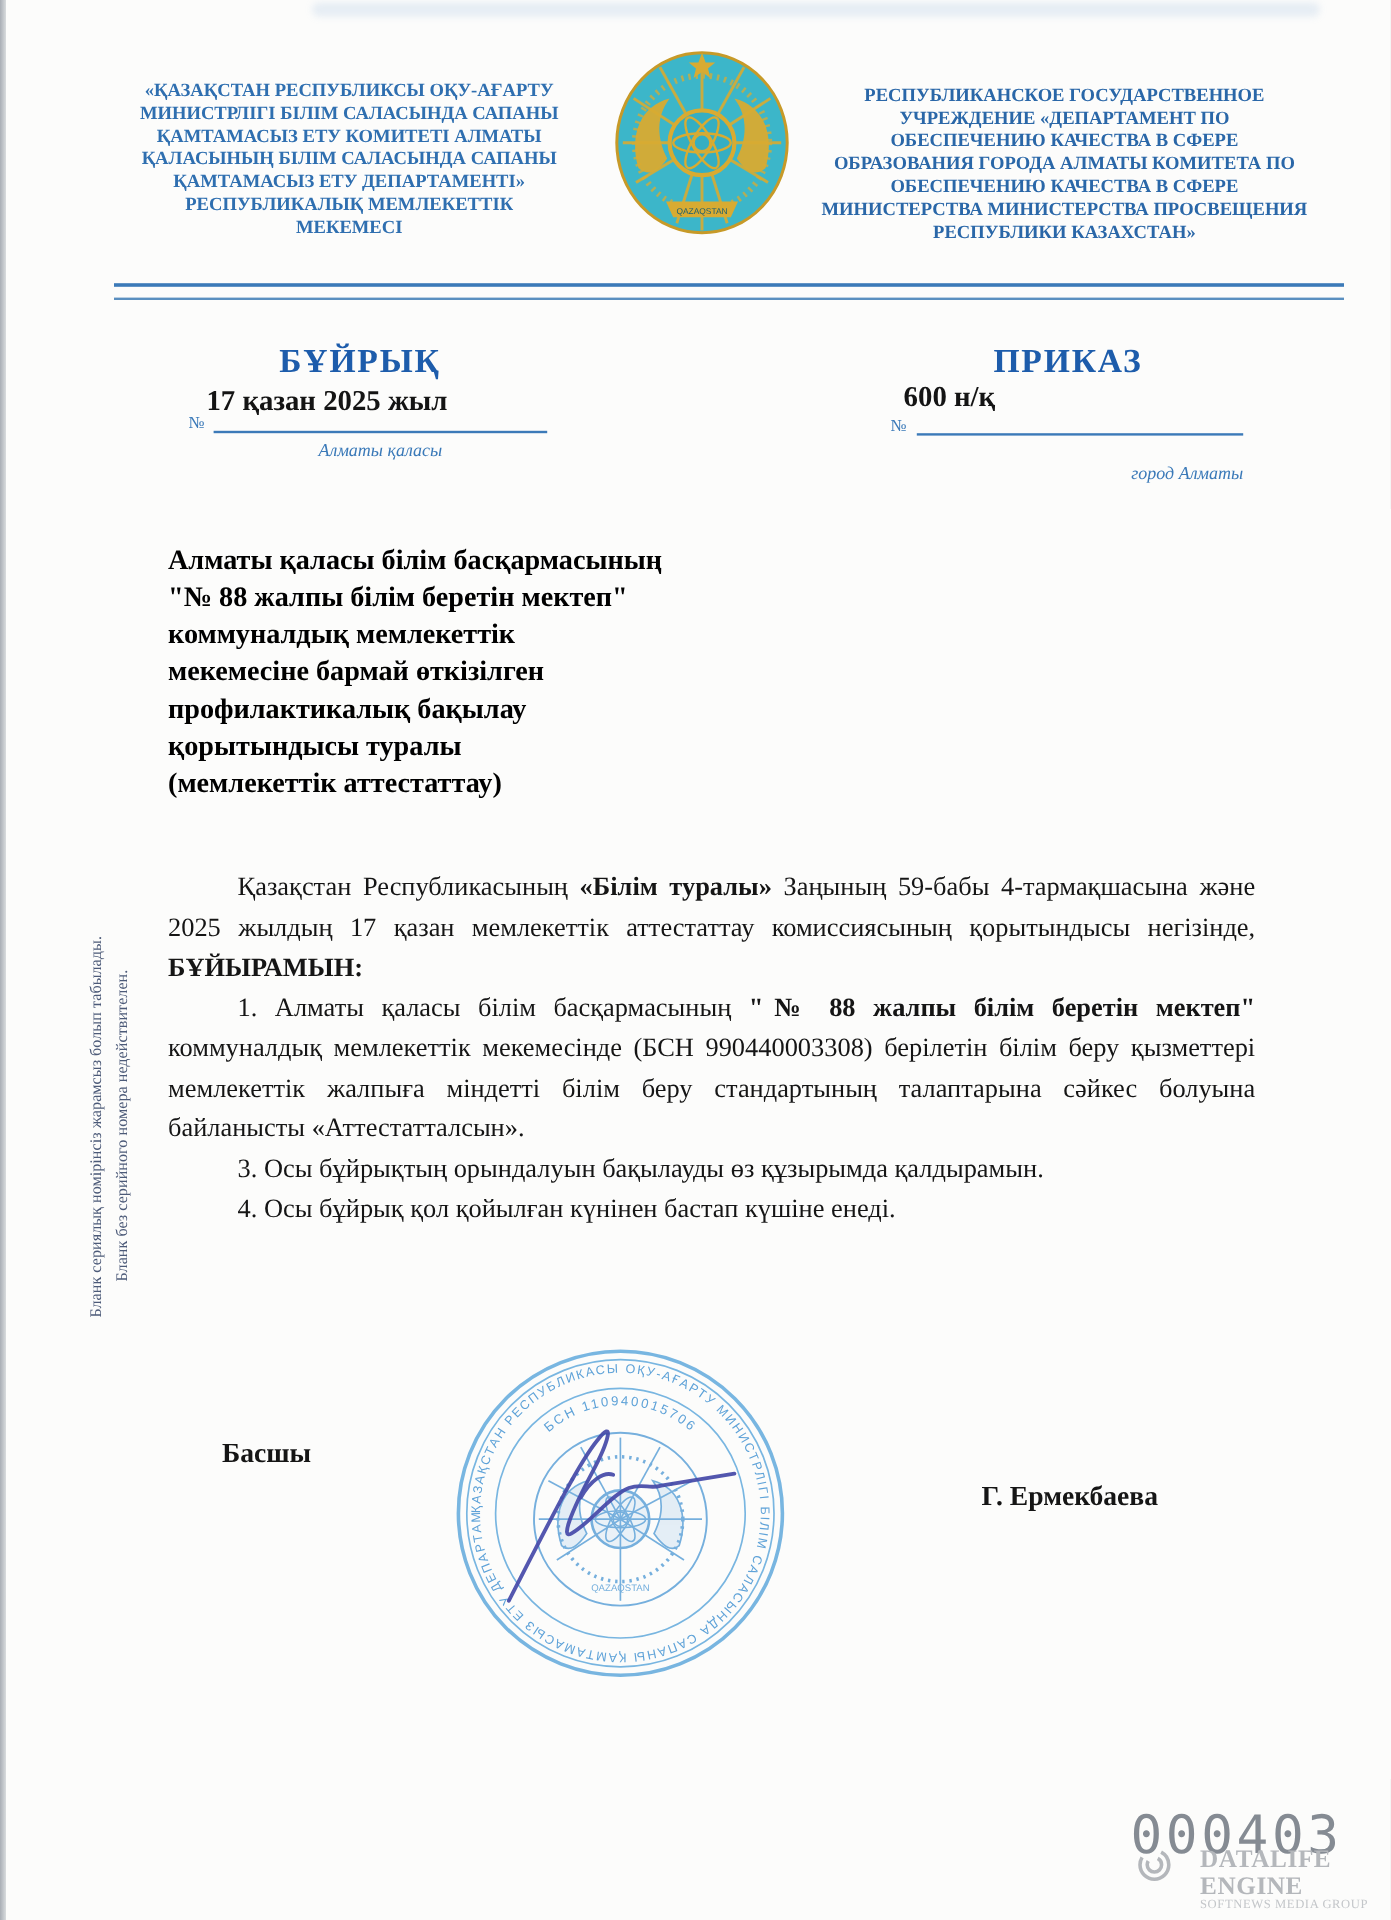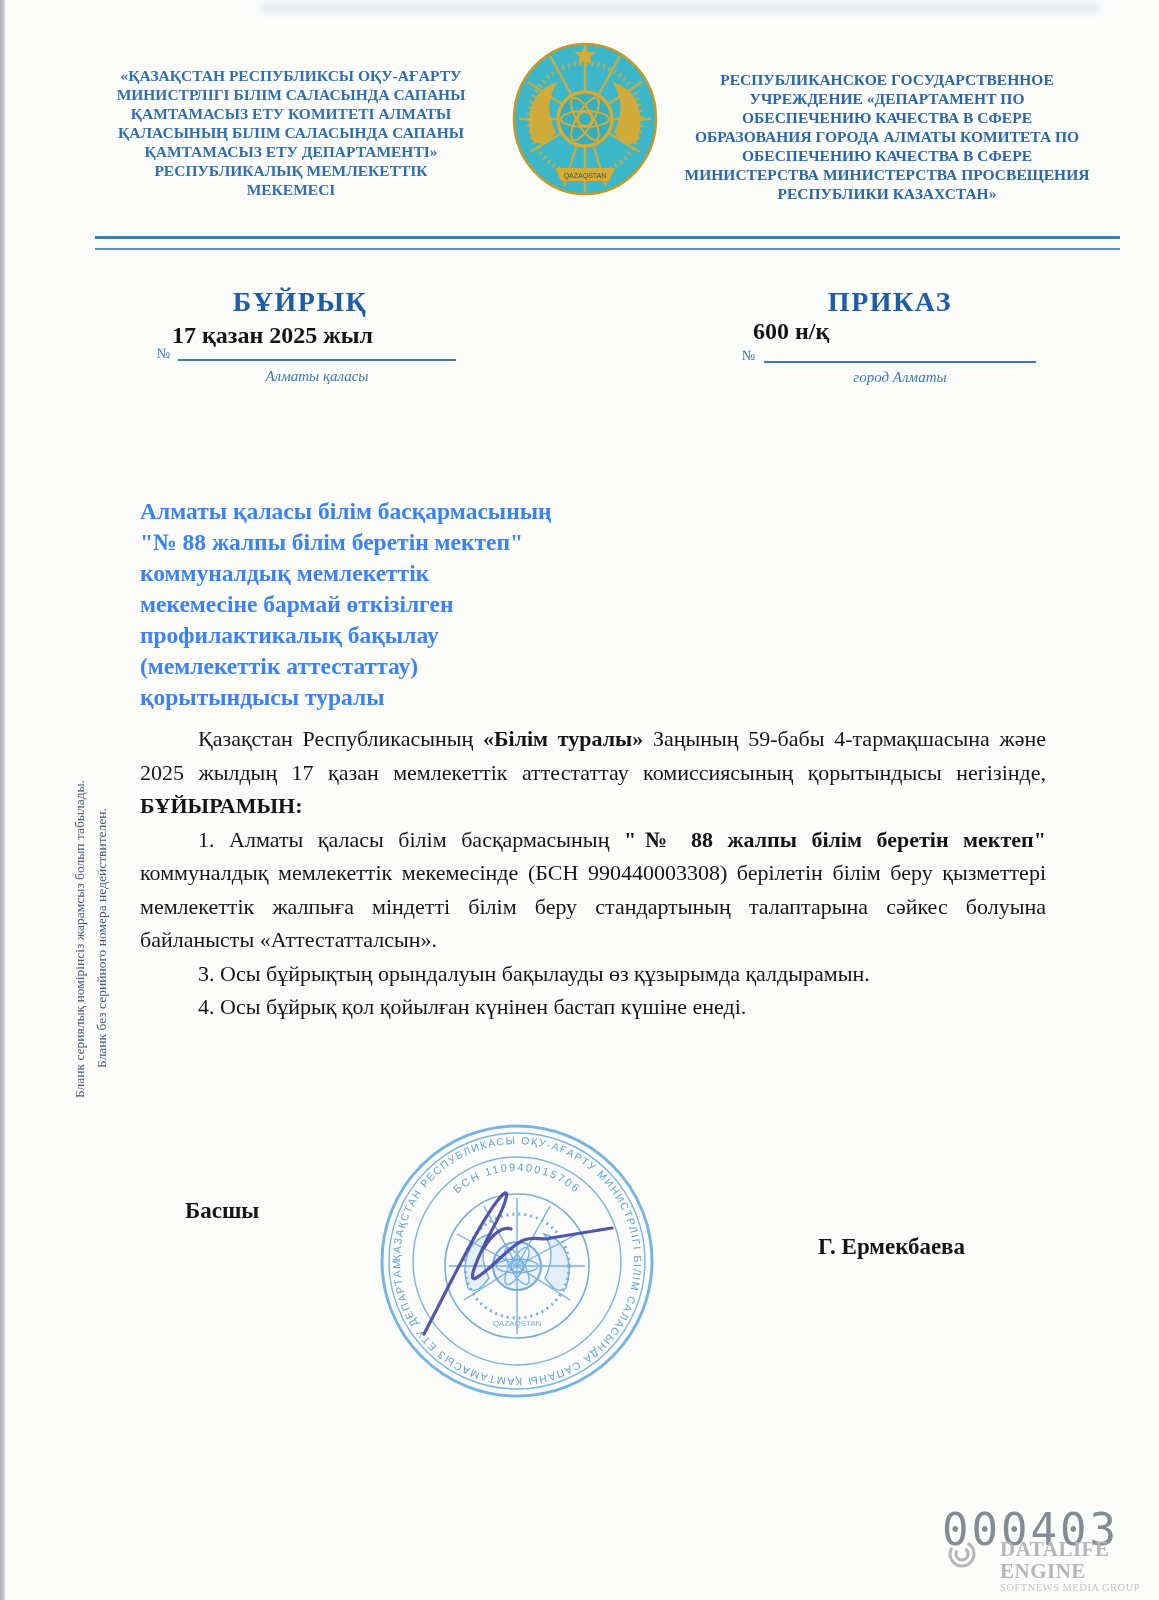--- a/index.html
+++ b/index.html
@@ -27,21 +27,21 @@
     font-size:28px;font-weight:bold;color:#1d5cab;letter-spacing:1.5px;}
   .t-kk{left:145px;top:286px;} .t-ru{left:735px;top:286px;}
 
   .fill-value{position:absolute;font-size:24px;font-weight:bold;color:#141414;}
   .numero{position:absolute;font-size:14px;color:#3a79b8;}
   .uline{position:absolute;border-bottom:2px solid #3c7ab8;height:0;}
   .place{position:absolute;text-align:center;font-size:15px;color:#3a79b8;font-style:italic;}
 
   
   .subject{position:absolute;left:140px;top:452px;width:520px;
-    font-size:23.5px;font-weight:bold;line-height:31px;color:#3b82f6;margin-top:44px;}
+    font-size:23.5px;font-weight:bold;line-height:31px;color:#000000;}
 
   
   .body{position:absolute;left:140px;top:722px;width:906px;
     font-size:22px;line-height:33.5px;text-align:justify;}
   .body p{margin:0;text-indent:58px;}
   .b{font-weight:bold;}
 
   
   .note{position:absolute;transform:rotate(-90deg);transform-origin:0 0;
     font-size:13.5px;color:#4c5a78;text-align:center;white-space:nowrap;}
@@ -131,30 +131,30 @@
   <div class="order-title t-ru">ПРИКАЗ</div>
 
   <div class="fill-value" style="left:172px;top:322px;font-family:Liberation Serif, serif;">17 қазан 2025 жыл</div>
   <div class="numero" style="left:157px;top:346px;">№</div>
   <div class="uline" style="left:178px;top:359px;width:278px;"></div>
   <div class="place" style="left:178px;top:368px;width:278px;">Алматы қаласы</div>
 
   <div class="fill-value" style="left:753px;top:318px;">600 н/қ</div>
   <div class="numero" style="left:742px;top:348px;">№</div>
   <div class="uline" style="left:764px;top:361px;width:272px;"></div>
-  <div class="place" style="left:764px;top:369px;width:272px;">город Алматы</div>
+  <div class="place" style="left:764px;top:387px;width:272px;text-align:right;">город Алматы</div>
 
   <div class="subject">
       <div>Алматы қаласы білім басқармасының</div>
       <div>"№ 88 жалпы білім беретін мектеп"</div>
       <div>коммуналдық мемлекеттік</div>
       <div>мекемесіне бармай өткізілген</div>
       <div>профилактикалық бақылау</div>
+      <div>қорытындысы туралы</div>
       <div>(мемлекеттік аттестаттау)</div>
-      <div>қорытындысы туралы</div>
     </div>
 
   <div class="body">
     <p><span>Қазақстан Республикасының </span><span class="b">«Білім туралы»</span><span> Заңының 59-бабы 4-тармақшасына және 2025 жылдың 17 қазан мемлекеттік аттестаттау комиссиясының қорытындысы негізінде, </span><span class="b">БҰЙЫРАМЫН:</span></p>
     <p><span>1. Алматы қаласы білім басқармасының </span><span class="b">"№ 88 жалпы білім беретін мектеп"</span><span> коммуналдық мемлекеттік мекемесінде (БСН 990440003308) берілетін білім беру қызметтері мемлекеттік жалпыға міндетті білім беру стандартының талаптарына сәйкес болуына байланысты «Аттестатталсын».</span></p>
     <p><span>3. Осы бұйрықтың орындалуын бақылауды өз құзырымда қалдырамын.</span></p>
     <p><span>4. Осы бұйрық қол қойылған күнінен бастап күшіне енеді.</span></p>
   </div>
 
   <div class="note note-kk">Бланк сериялық номірінсіз жарамсыз болып табылады.</div>

